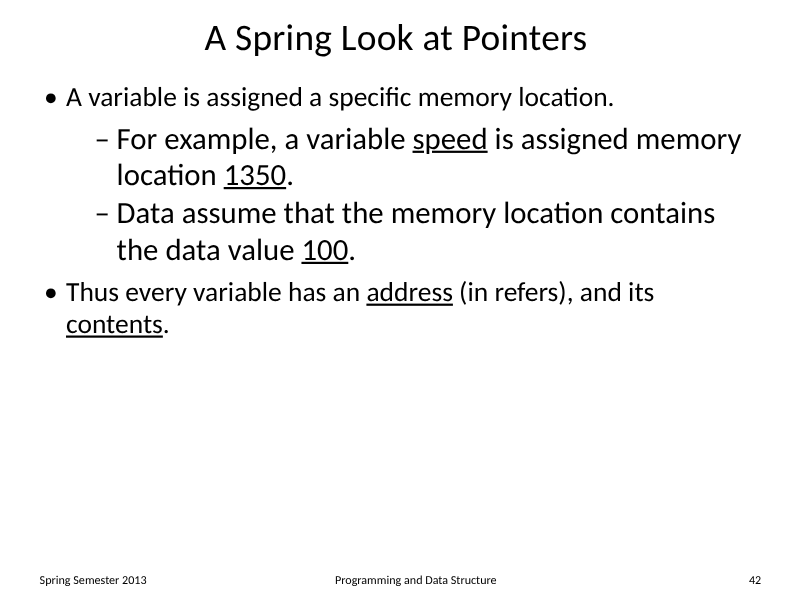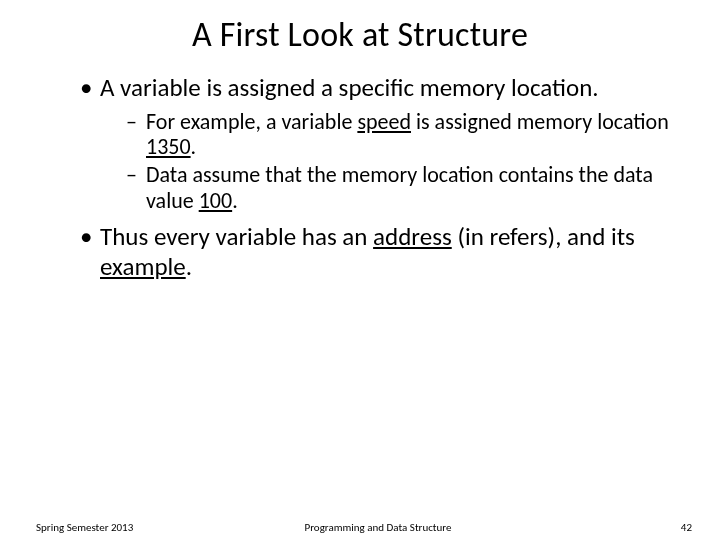--- a/index.html
+++ b/index.html
@@ -21,21 +21,20 @@
   .title {
     text-align: center;
     font-size: 34px;
     font-weight: 400;
     margin-top: 14px;
     margin-bottom: 18px;
     letter-spacing: 0.2px;
   }
   .body {
     padding: 0 36px 0 36px;
-    margin-left: 40px;
   }
   ul.level1 {
     list-style: none;
     padding: 0;
     margin: 0;
   }
   ul.level1 > li {
     position: relative;
     padding-left: 24px;
     font-size: 25px;
@@ -50,21 +49,21 @@
     font-size: 25px;
   }
   ul.level2 {
     list-style: none;
     padding: 0;
     margin: 6px 0 6px 24px;
   }
   ul.level2 > li {
     position: relative;
     padding-left: 22px;
-    font-size: 22px;
+    font-size: 28px;
     line-height: 1.18;
     margin-bottom: 2px;
   }
   ul.level2 > li::before {
     content: "–";
     position: absolute;
     left: 2px;
     top: 0;
   }
   .u { text-decoration: underline; }
@@ -98,41 +97,41 @@
     position: absolute;
     right: 28px;
     bottom: 0;
   }
 </style>
 </head>
 <body>
 
 <div class="slide">
 
-  <div class="title">A First Look at Structure</div>
+  <div class="title">A Spring Look at Pointers</div>
 
   <div class="body">
     <ul class="level1">
 
       <li>
         <span>A variable is assigned a specific memory location.</span>
 
         <ul class="level2">
           <li>
             <span>For example, a variable </span><span class="u">speed</span><span> is assigned memory location </span><span class="u">1350</span><span>.</span>
           </li>
           <li>
             <span>Data assume that the memory location contains the data value </span><span class="u">100</span><span>.</span>
           </li>
         </ul>
 
       </li>
 
       <li>
-        <span>Thus every variable has an </span><span class="u">address</span><span> (in refers), and its </span><span class="u">example</span><span>.</span>
+        <span>Thus every variable has an </span><span class="u">address</span><span> (in refers), and its </span><span class="u">contents</span><span>.</span>
       </li>
 
     </ul>
   </div>
 
   <div class="footer">
     <div class="left">Spring Semester 2013</div>
     <div class="center">Programming and Data Structure</div>
     <div class="right">42</div>
   </div>

